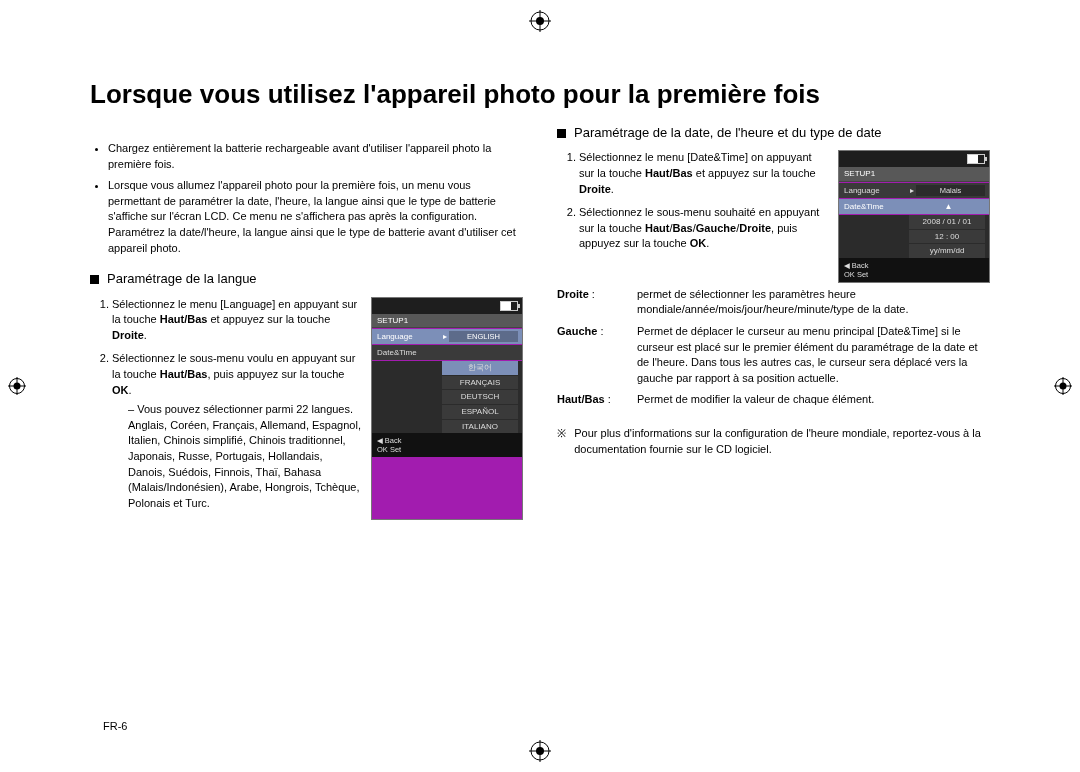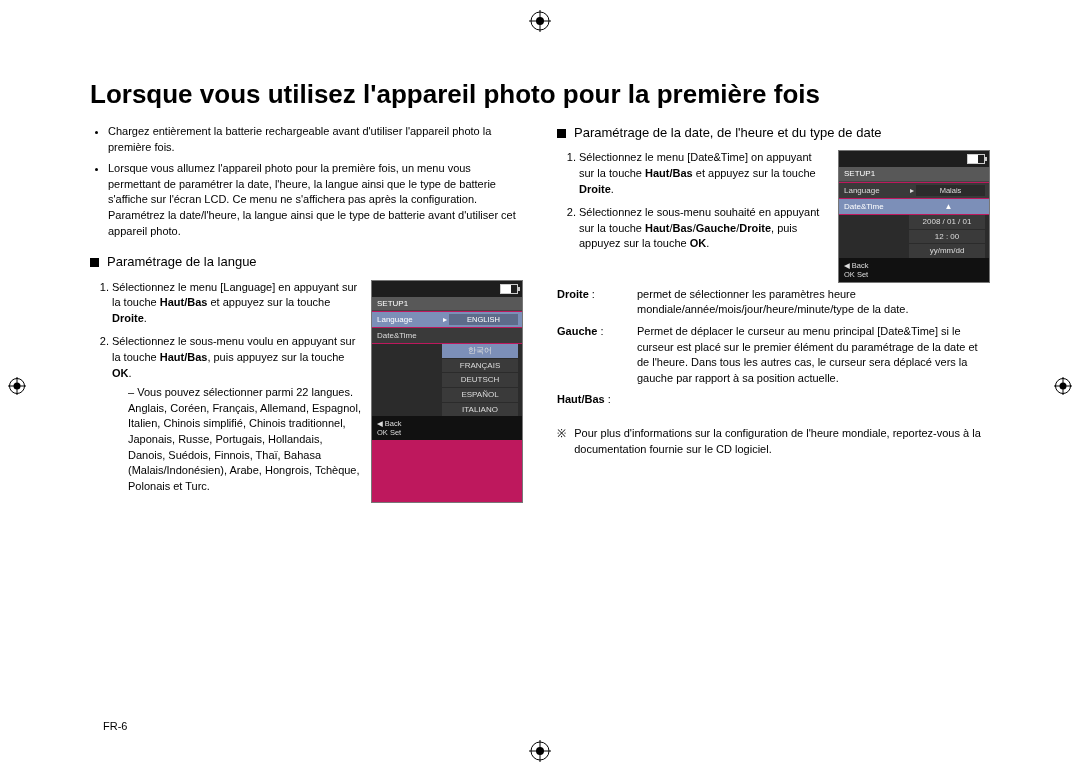--- a/index.html
+++ b/index.html
@@ -36,39 +36,39 @@
     font-weight: bold;
     margin: 0 0 14px 0;
     line-height: 1.15;
   }
   .columns {
     display: grid;
     grid-template-columns: 1fr 1fr;
     column-gap: 34px;
   }
   .col { font-size: 11px; line-height: 1.42; }
-  ul.bullet { list-style: disc; padding-left: 18px; margin: 0 0 8px 0; }
+  ul.bullet { list-style: disc; padding-left: 18px; margin: 17px 0 8px 0; }
   ul.bullet > li { margin: 0 0 6px 0; }
 
   .section-head { display:flex; align-items:center; gap:8px; margin: 14px 0 8px 0; }
   .sqbul { width:9px; height:9px; background:#000; display:inline-block; flex:0 0 auto; }
   .section-head .stxt { font-size: 13px; font-weight: normal; }
 
   .instr-block { display:flex; gap:10px; }
   .instr-text { flex:1; }
   ol.steps { list-style: decimal; padding-left: 22px; margin: 0; font-size: 11px; }
   ol.steps li { margin-bottom: 8px; }
   .substeps { padding-left: 16px; margin-top: 4px; font-size: 11px; }
   .substeps .dash::before { content: "– "; }
   .bold { font-weight: bold; }
 
   .screenshot {
     width: 150px;
     border: 1px solid #777;
-    background:#be185d;
+    background:#a21caf;
     color:#ddd;
     font-size:8px;
     flex:0 0 auto;
     line-height:1.2;
   }
   .screenshot .topbar {
     display:flex; justify-content:flex-end; padding:3px 4px; background:#1e1e1e;
   }
   .batt { display:inline-block; width:16px; height:8px; border:1px solid #ccc; position:relative; }
   .batt::after{content:"";position:absolute;right:-3px;top:2px;width:2px;height:4px;background:#ccc;}
@@ -250,20 +250,21 @@
           </div>
         </div>
       </div>
 
       <div class="keytable" style="margin-top:4px">
         <div class="k">Droite</div>
         <div>permet de sélectionner les paramètres heure mondiale/année/mois/jour/heure/minute/type de la date.</div>
         <div class="k">Gauche</div>
         <div>Permet de déplacer le curseur au menu principal [Date&amp;Time] si le curseur est placé sur le premier élément du paramétrage de la date et de l'heure. Dans tous les autres cas, le curseur sera déplacé vers la gauche par rapport à sa position actuelle.</div>
         <div class="k">Haut/Bas</div>
+        <div>Permet de modifier la valeur de chaque élément.</div>
       </div>
 
       <div class="starblock">
         <div class="star">※</div>
         <div>Pour plus d'informations sur la configuration de l'heure mondiale, reportez-vous à la documentation fournie sur le CD logiciel.</div>
       </div>
     </div>
   </div>
 
   <div class="pagenum">FR-6</div>

